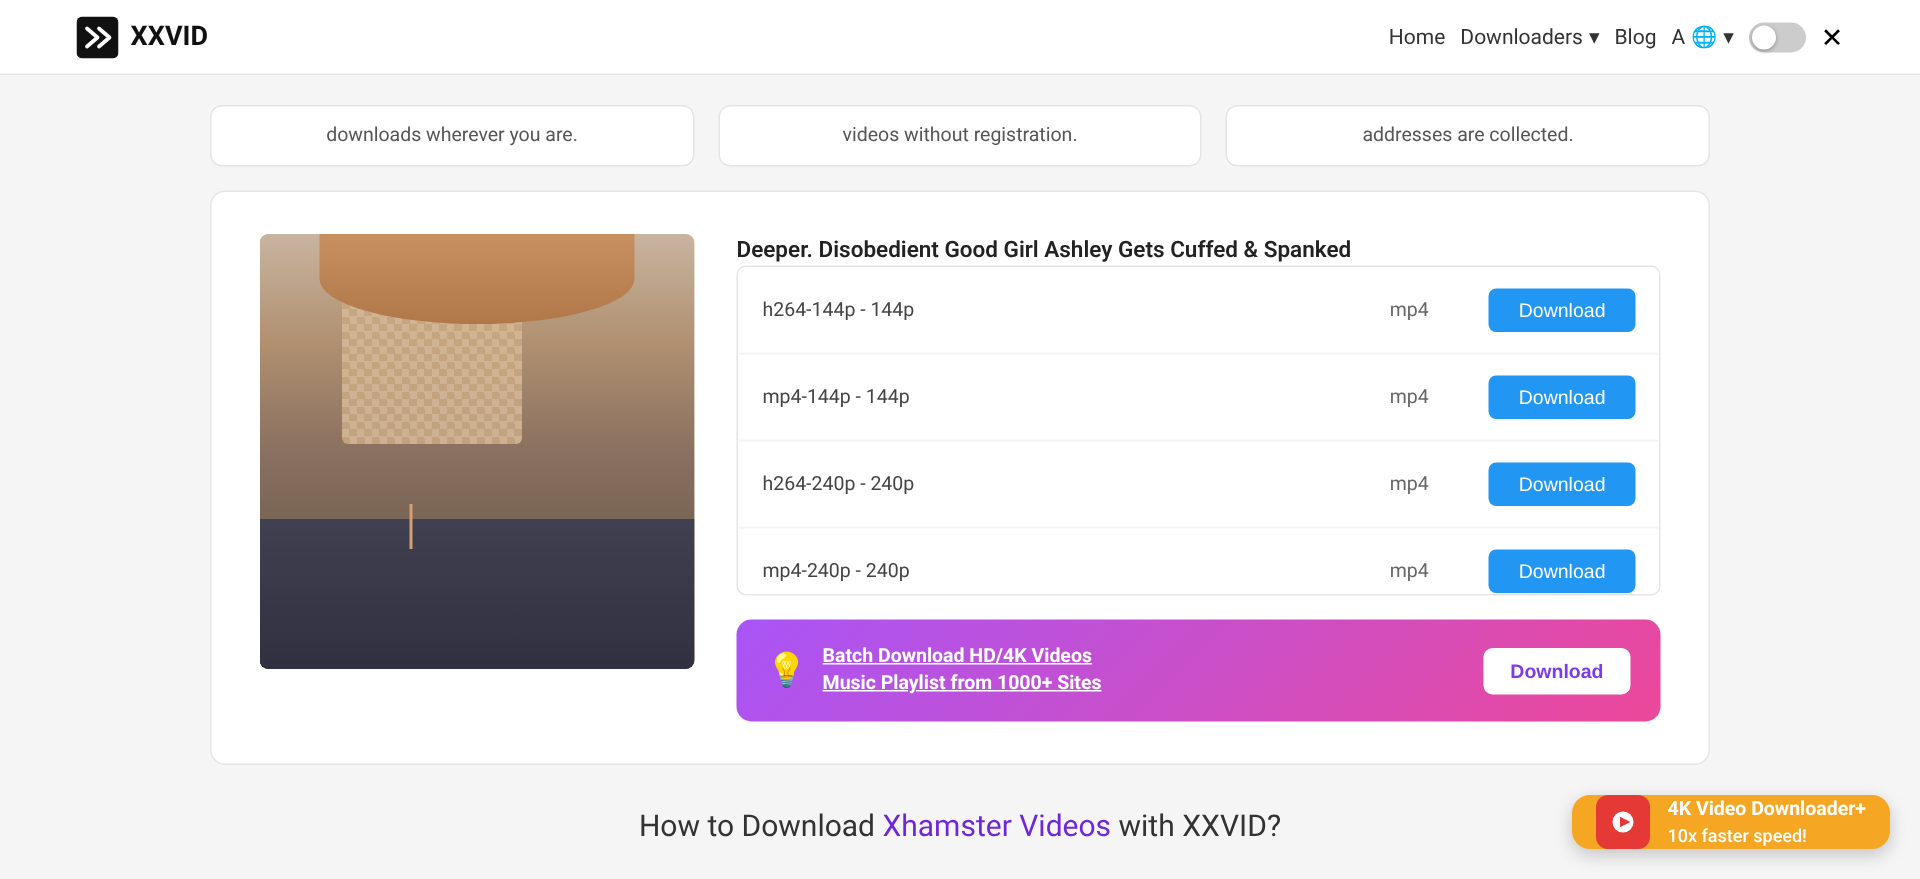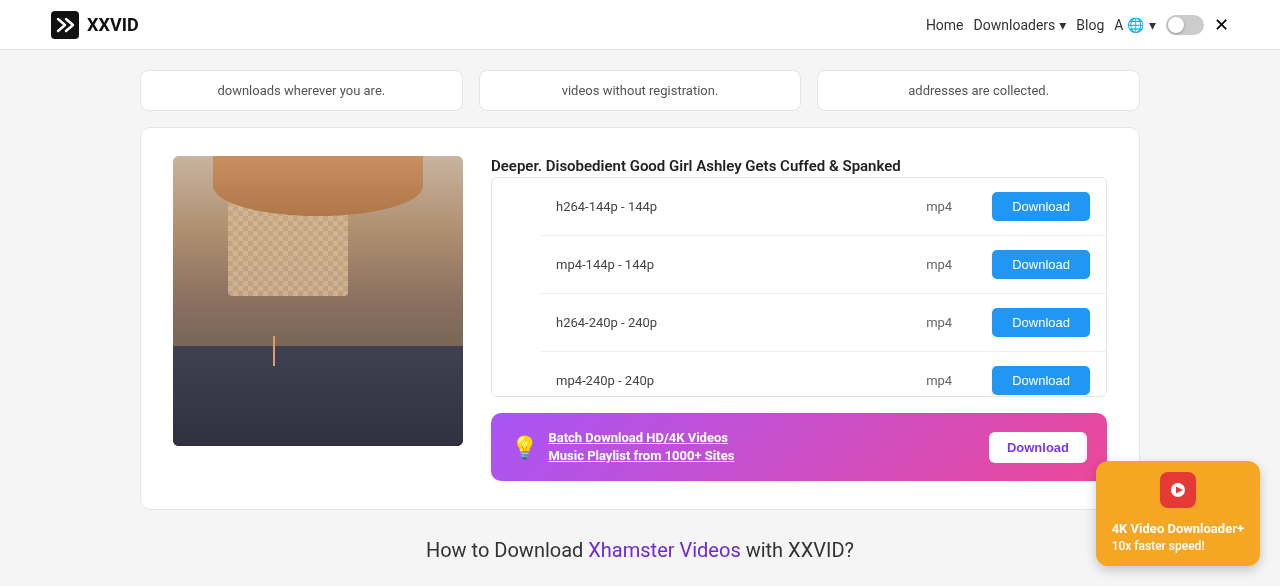--- a/index.html
+++ b/index.html
@@ -152,21 +152,20 @@
       line-height: 1.4;
     }
 
     
     .download-list-wrapper {
       border: 1px solid #e5e5e5;
       border-radius: 6px;
       overflow: hidden;
       max-height: 220px;
       overflow-y: auto;
-      padding-left: 48px;
     }
     .download-list-wrapper::-webkit-scrollbar {
       width: 8px;
     }
     .download-list-wrapper::-webkit-scrollbar-track {
       background: #f0f0f0;
     }
     .download-list-wrapper::-webkit-scrollbar-thumb {
       background: #ccc;
       border-radius: 4px;
@@ -253,28 +252,27 @@
       color: #6d28d9;
     }
 
     
     .floating-widget {
       position: fixed;
       bottom: 20px;
       right: 20px;
       background: #f5a623;
       border-radius: 12px;
-      padding: 11px 16px;
+      padding: 0 16px;
       display: flex;
       align-items: center;
       gap: 12px;
       box-shadow: 0 4px 12px rgba(0,0,0,0.2);
       cursor: pointer;
       z-index: 200;
-      flex-direction: column;
     }
     .widget-icon {
       width: 36px;
       height: 36px;
       background: #e53935;
       border-radius: 8px;
       display: flex;
       align-items: center;
       justify-content: center;
       color: #fff;

